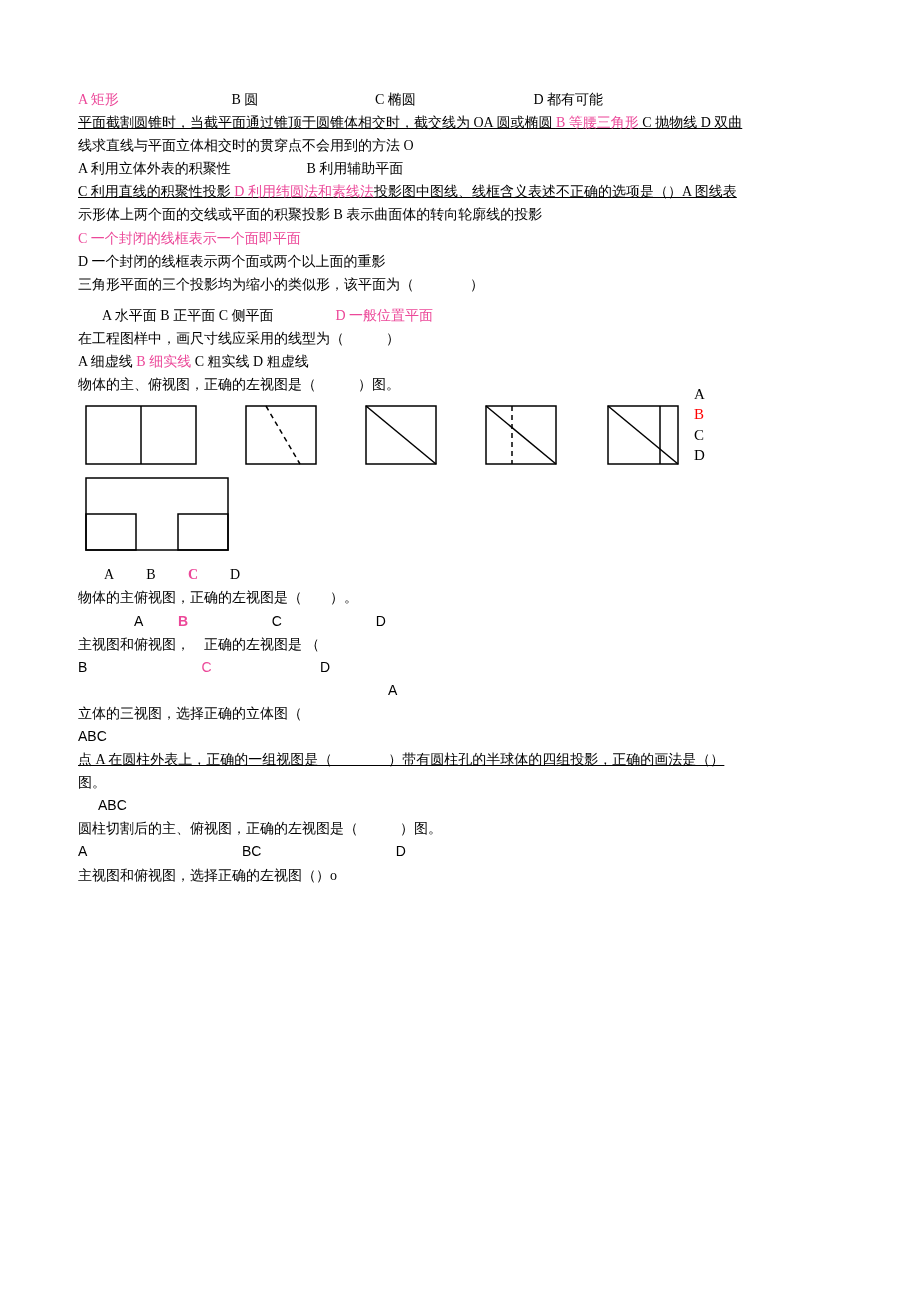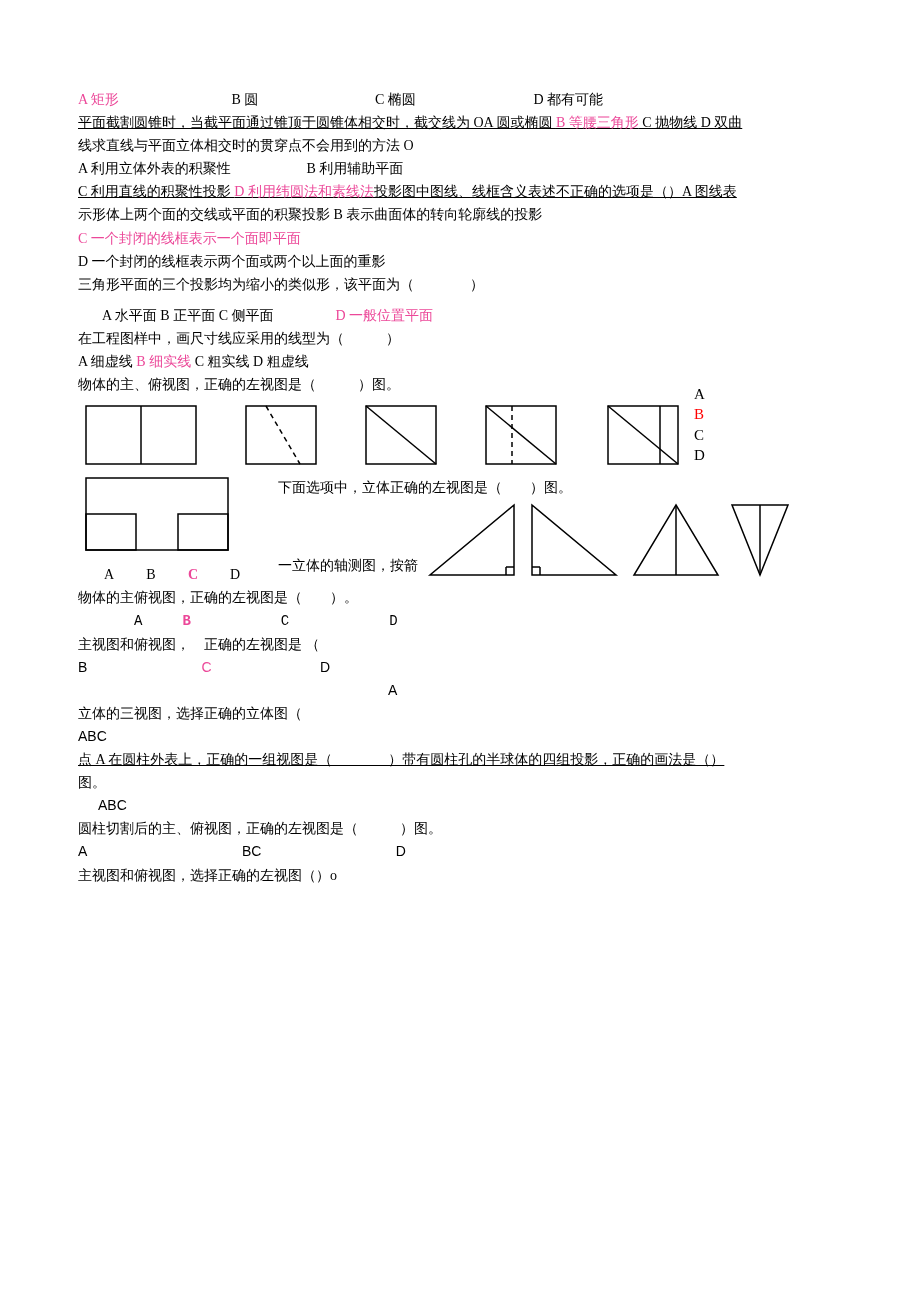--- a/index.html
+++ b/index.html
@@ -101,47 +101,25 @@
       <rect x="96" y="40" width="50" height="36" class="shape-box"></rect>
     </svg>
     <div class="lbl-row" style="margin-left:10px;margin-top:2px;font-family:'Times New Roman',serif;">
       <span class="pad" style="width:42px;text-align:center;">A</span>
       <span class="pad" style="width:42px;text-align:center;">B</span>
       <span class="pad red" style="width:42px;text-align:center;font-weight:bold;">C</span>
       <span class="pad" style="width:42px;text-align:center;">D</span>
     </div>
   </div>
   <div style="flex:1;">
-    <div class="mid-text">下面选项中，立体正确的左视图是（　　）图。</div>
-    <div style="display:flex;align-items:flex-end;">
-      <div class="mid-text" style="margin-right:8px;">一立体的轴测图，按箭</div>
-      <svg width="92" height="78" style="margin-right:10px;">
-        <polygon points="4,74 88,74 88,4" class="shape-box"></polygon>
-        <line x1="80" y1="66" x2="80" y2="74" class="shape-box"></line>
-        <line x1="80" y1="66" x2="88" y2="66" class="shape-box"></line>
-      </svg>
-      <svg width="92" height="78" style="margin-right:10px;">
-        <polygon points="4,4 88,74 4,74" class="shape-box"></polygon>
-        <line x1="4" y1="66" x2="12" y2="66" class="shape-box"></line>
-        <line x1="12" y1="66" x2="12" y2="74" class="shape-box"></line>
-      </svg>
-      <svg width="92" height="78" style="margin-right:6px;">
-        <polygon points="46,4 88,74 4,74" class="shape-box"></polygon>
-        <line x1="46" y1="4" x2="46" y2="74" class="shape-box"></line>
-      </svg>
-      <svg width="64" height="78">
-        <polygon points="4,4 60,4 32,74" class="shape-box"></polygon>
-        <line x1="32" y1="4" x2="32" y2="74" class="shape-box"></line>
-      </svg>
-    </div>
   </div>
 </div>
 
 <div class="row">物体的主俯视图，正确的左视图是（　　）。</div>
-<div class="row" style="font-family:Liberation Mono, monospace;margin-left:56px;">
+<div class="row" style="font-family:Liberation Sans, sans-serif;margin-left:56px;">
   <span class="pad" style="width:40px;">A</span>
   <span class="pad red" style="width:90px;font-weight:bold;">B</span>
   <span class="pad" style="width:100px;">C</span>
   <span class="pad">D</span>
 </div>
 <div class="row">主视图和俯视图，　正确的左视图是 （</div>
 <div class="row" style="">
   <span class="pad sans" style="width:120px;">B</span>
   <span class="pad sans red" style="width:115px;">C</span>
   <span class="pad sans">D</span>

